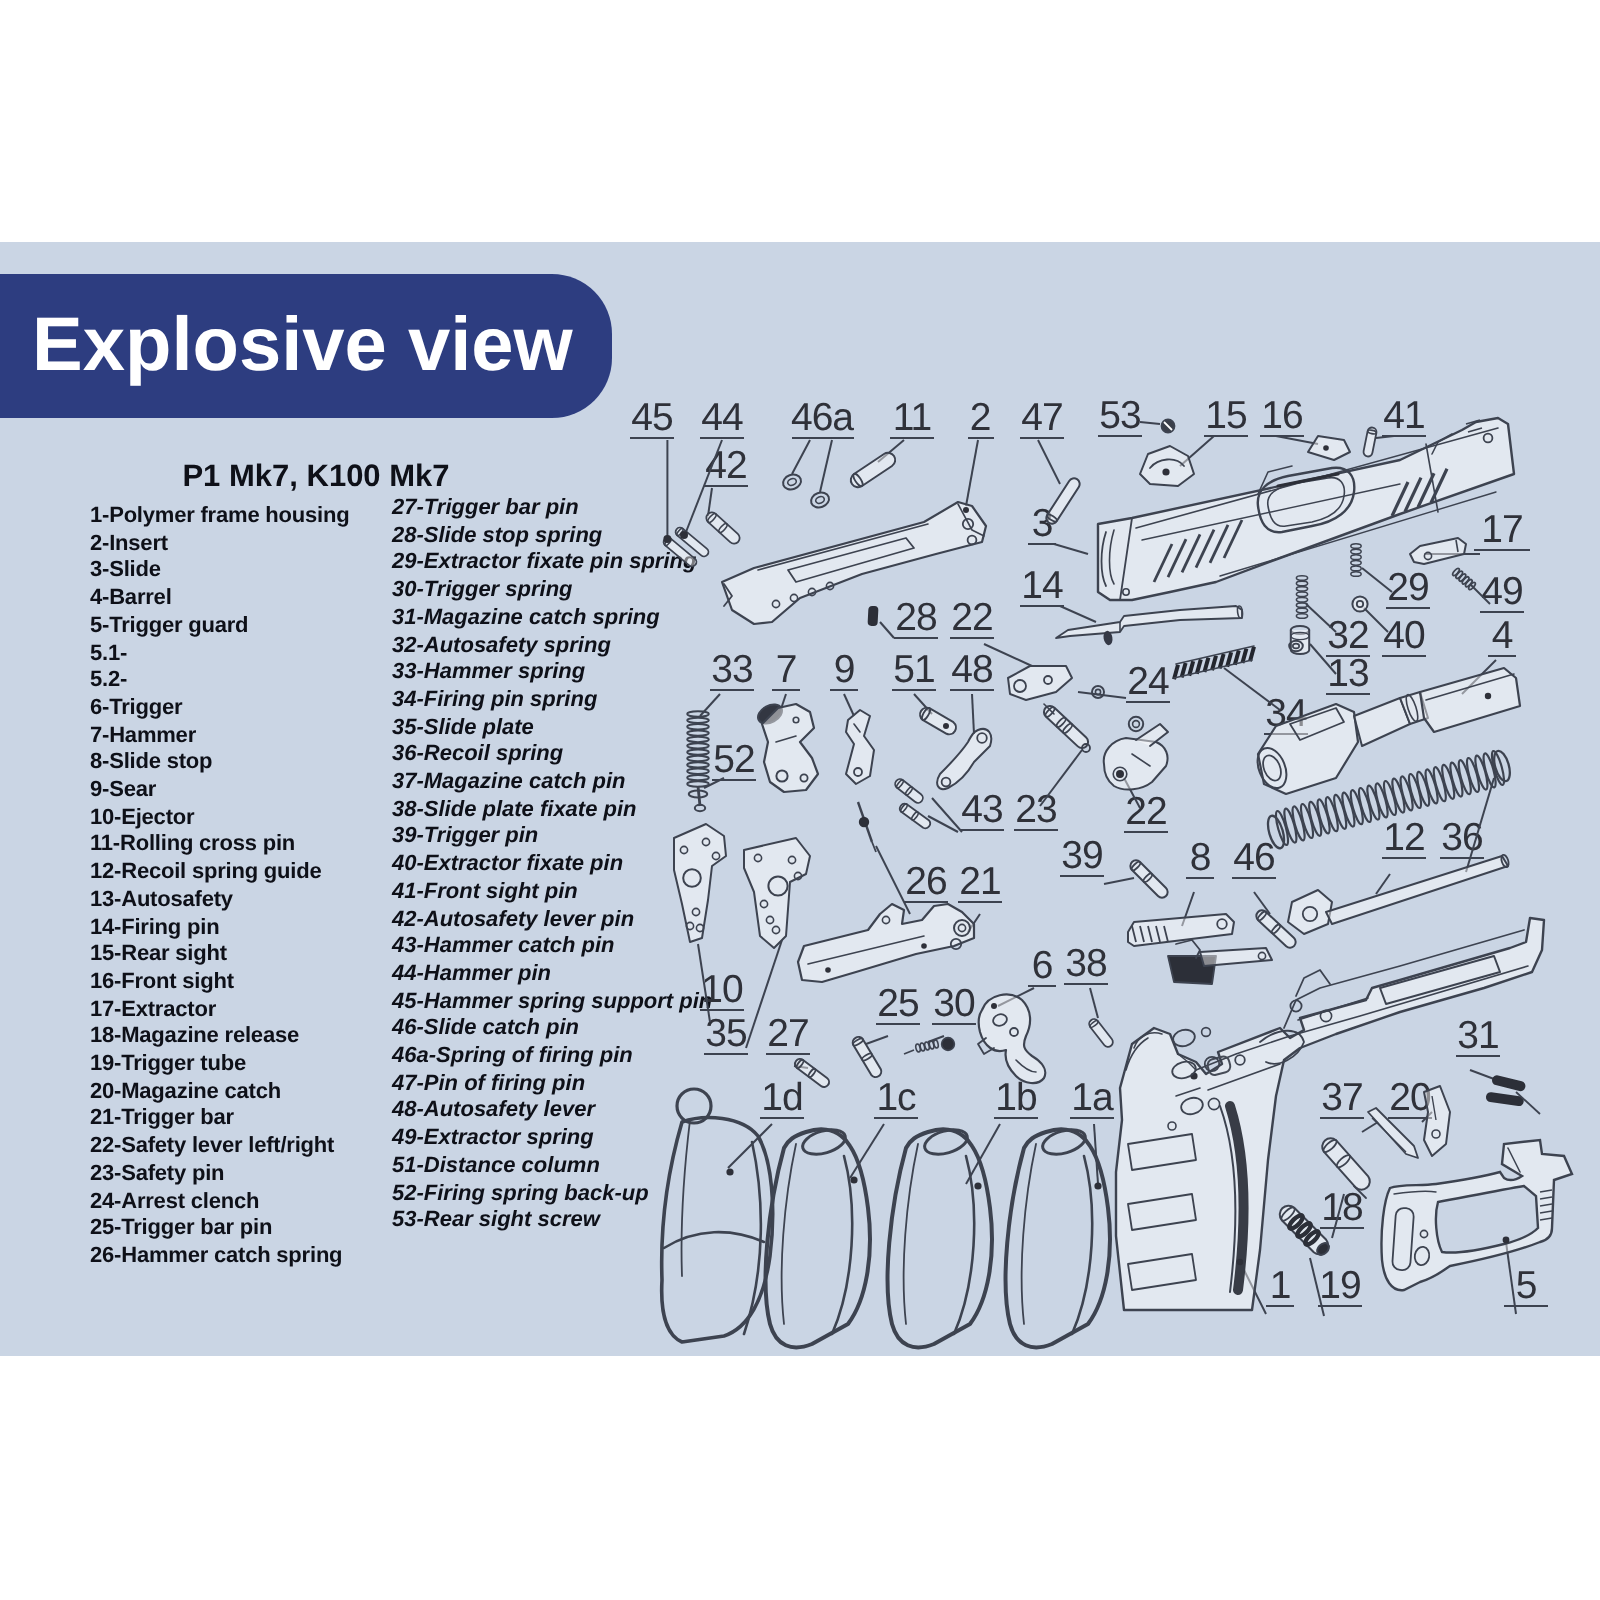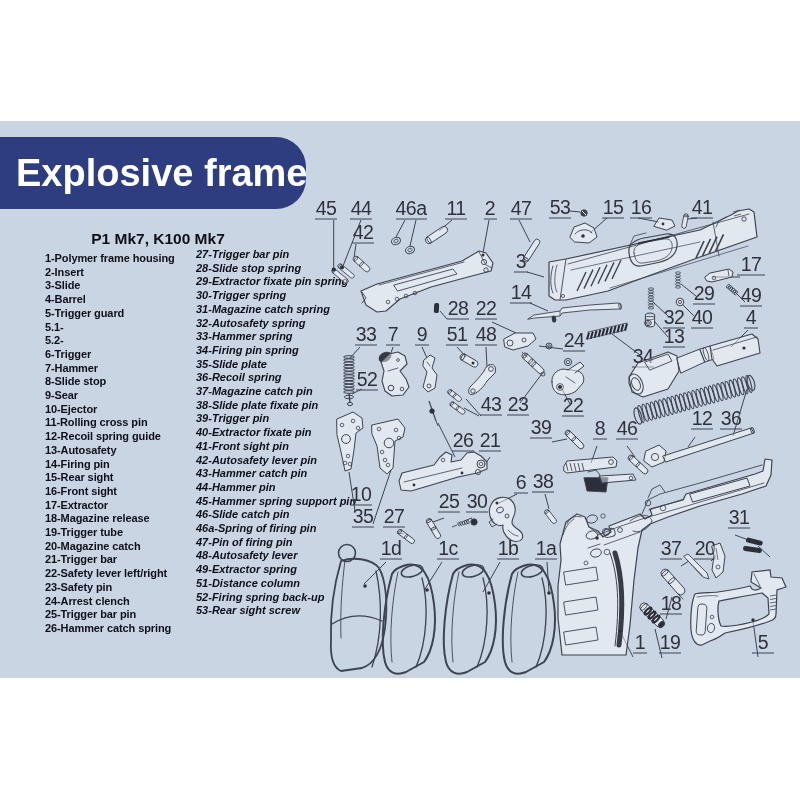--- a/index.html
+++ b/index.html
@@ -15,21 +15,21 @@
            font-size:15.5px; font-weight:bold; color:#0e1018; }
   .col { position:absolute; font-size:11px; font-weight:bold; color:#0e1018;
          line-height:13.7px; white-space:pre; letter-spacing:-0.1px;margin-left:32px; }
   .c1 { left:13px; top:252px; }
   .c2 { left:164px; top:248px; letter-spacing:0;font-style:italic; }
   svg { position:absolute; left:0; top:0; }
 </style>
 </head>
 <body>
 <div class="blue"></div>
-<div class="band">Explosive frame</div>
+<div class="band">Explosive view</div>
 <div class="title">P1 Mk7, K100 Mk7</div>
 <div class="col c1">1-Polymer frame housing
 2-Insert
 3-Slide
 4-Barrel
 5-Trigger guard
 5.1-
 5.2-
 6-Trigger
 7-Hammer

